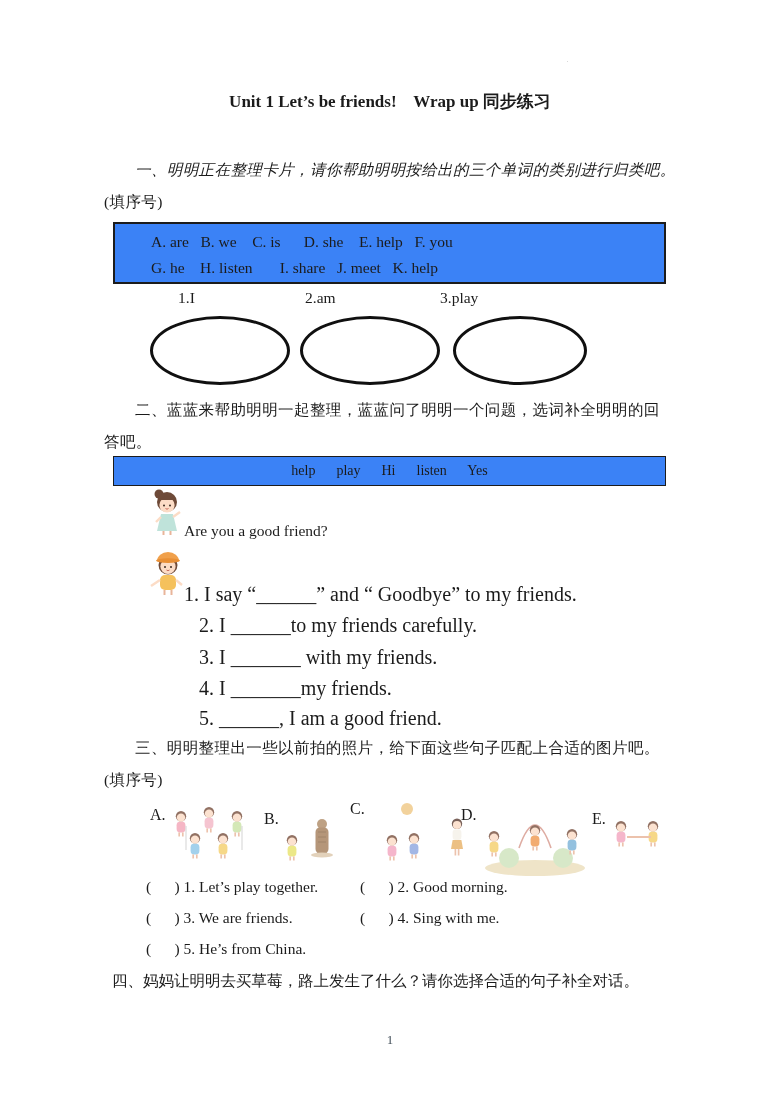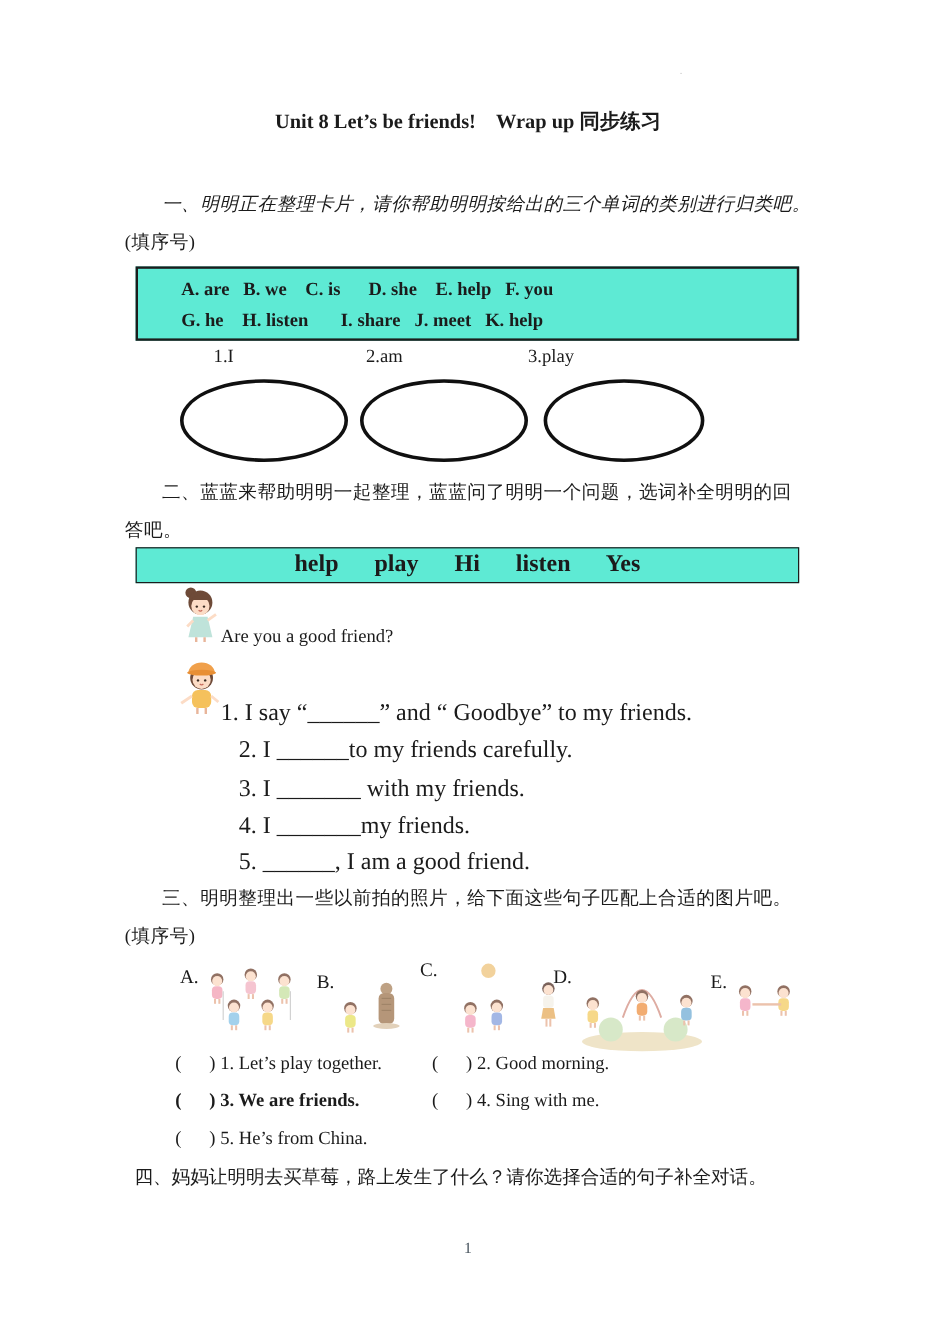--- a/index.html
+++ b/index.html
@@ -3,21 +3,21 @@
 <meta charset="utf-8">
 <style>
   html,body{margin:0;padding:0;background:#ffffff;}
   .page{position:relative;width:780px;height:1103px;background:#ffffff;overflow:hidden;
         font-family:"Liberation Serif","DejaVu Serif",serif;color:#1b1b1b;}
   .abs{position:absolute;}
   .pre{white-space:pre;}
   .title{font-weight:bold;font-size:17px;text-align:center;width:780px;}
   .cn{font-size:15.5px;letter-spacing:.4px;white-space:nowrap;}
   .en{font-size:15.5px;text-align:center;}
-  .box{border:2px solid #1c1c1c;box-sizing:border-box;background:#5eead4;font-weight:bold;}
+  .box{border:2px solid #1c1c1c;box-sizing:border-box;background:#3b82f6;}
   .bank-line{font-size:15.5px;line-height:26px;}
   .oval{border:3px solid #101010;border-radius:50%;box-sizing:border-box;background:#fff;}
   .answer{font-size:20px;}
   .slot{white-space:pre;font-size:15.5px;}
   .sent{font-size:15.5px;}
   .pic-label{font-size:16px;margin-right:2px;}
   .pic-group{display:flex;align-items:flex-start;}
   .scene{opacity:.82;}
   .pagenum{width:780px;text-align:center;font-size:13px;color:#44505a;}
   .stray{color:#c9c9c9;font-size:9px;letter-spacing:1px;}
@@ -50,42 +50,42 @@
       <line x1="5" y1="24" x2="13" y2="24" stroke="#8c6a48" stroke-width="1"></line>
       <ellipse cx="9" cy="37" rx="11" ry="2.4" fill="#dcc7ab"></ellipse>
     </g>
   </defs>
 </svg>
 
 <div class="page">
 
   <div class="abs stray" style="left:566px;top:56px;">·</div>
 
-  <div class="abs title pre" style="left:0;top:90px;">Unit 8 Let’s be friends!    Wrap up 同步练习</div>
+  <div class="abs title pre" style="left:0;top:90px;">Unit 1 Let’s be friends!    Wrap up 同步练习</div>
 
   <div class="abs cn" style="left:135px;top:160px;font-style:italic;">一、明明正在整理卡片，请你帮助明明按给出的三个单词的类别进行归类吧。</div>
   <div class="abs cn" style="left:104px;top:192px;">(填序号)</div>
 
   <div class="abs box" style="left:113px;top:222px;width:553px;height:62px;padding:5px 0 0 36px;">
     <div class="bank-line pre">A. are   B. we    C. is      D. she    E. help   F. you</div>
     <div class="bank-line pre">G. he    H. listen       I. share   J. meet   K. help</div>
   </div>
 
   <span class="abs en" style="left:178px;top:289px;">1.I</span>
   <span class="abs en" style="left:305px;top:289px;font-family:Liberation Serif, serif;">2.am</span>
   <span class="abs en" style="left:440px;top:289px;">3.play</span>
 
   <div class="abs oval" style="left:150px;top:316px;width:140px;height:69px;"></div>
   <div class="abs oval" style="left:300px;top:316px;width:140px;height:69px;"></div>
   <div class="abs oval" style="left:453px;top:316px;width:134px;height:69px;"></div>
 
   <div class="abs cn" style="left:135px;top:400px;">二、蓝蓝来帮助明明一起整理，蓝蓝问了明明一个问题，选词补全明明的回</div>
   <div class="abs cn" style="left:104px;top:432px;">答吧。</div>
 
-  <div class="abs box pre" style="left:113px;top:456px;width:553px;height:30px;border-width:1.5px;text-align:center;line-height:27px;font-size:20px;">help      play      Hi      listen      Yes</div>
+  <div class="abs box pre" style="left:113px;top:456px;width:553px;height:30px;border-width:1.5px;text-align:center;line-height:27px;font-size:14px;">help      play      Hi      listen      Yes</div>
 
   <svg class="abs" style="left:147px;top:488px;" width="40" height="48" viewBox="0 0 40 48">
     <circle cx="12" cy="6" r="4.5" fill="#6e4a38"></circle>
     <circle cx="20" cy="14" r="10" fill="#6e4a38"></circle>
     <circle cx="20" cy="17" r="7.6" fill="#fcdcc6"></circle>
     <path d="M11 13a10 8 0 0 1 18 0l-3-1h-12z" fill="#6e4a38"></path>
     <circle cx="17" cy="17.5" r="1" fill="#3a2b22"></circle>
     <circle cx="23" cy="17.5" r="1" fill="#3a2b22"></circle>
     <path d="M18.5 20.5q1.5 1.4 3 0" stroke="#c76a5a" fill="none" stroke-width="1"></path>
     <path d="M14 26h12l4 17H10z" fill="#bfe3da"></path>
@@ -174,21 +174,21 @@
   </div>
 
   <div class="abs sent" style="left:146px;top:878px;">
     <span class="slot">(      )</span>
     <span>1. Let’s play together.</span>
   </div>
   <div class="abs sent" style="left:360px;top:878px;">
     <span class="slot">(      )</span>
     <span>2. Good morning.</span>
   </div>
-  <div class="abs sent" style="left:146px;top:909px;font-weight:bold;">
+  <div class="abs sent" style="left:146px;top:909px;">
     <span class="slot">(      )</span>
     <span>3. We are friends.</span>
   </div>
   <div class="abs sent" style="left:360px;top:909px;">
     <span class="slot">(      )</span>
     <span>4. Sing with me.</span>
   </div>
   <div class="abs sent" style="left:146px;top:940px;">
     <span class="slot">(      )</span>
     <span>5. He’s from China.</span>

